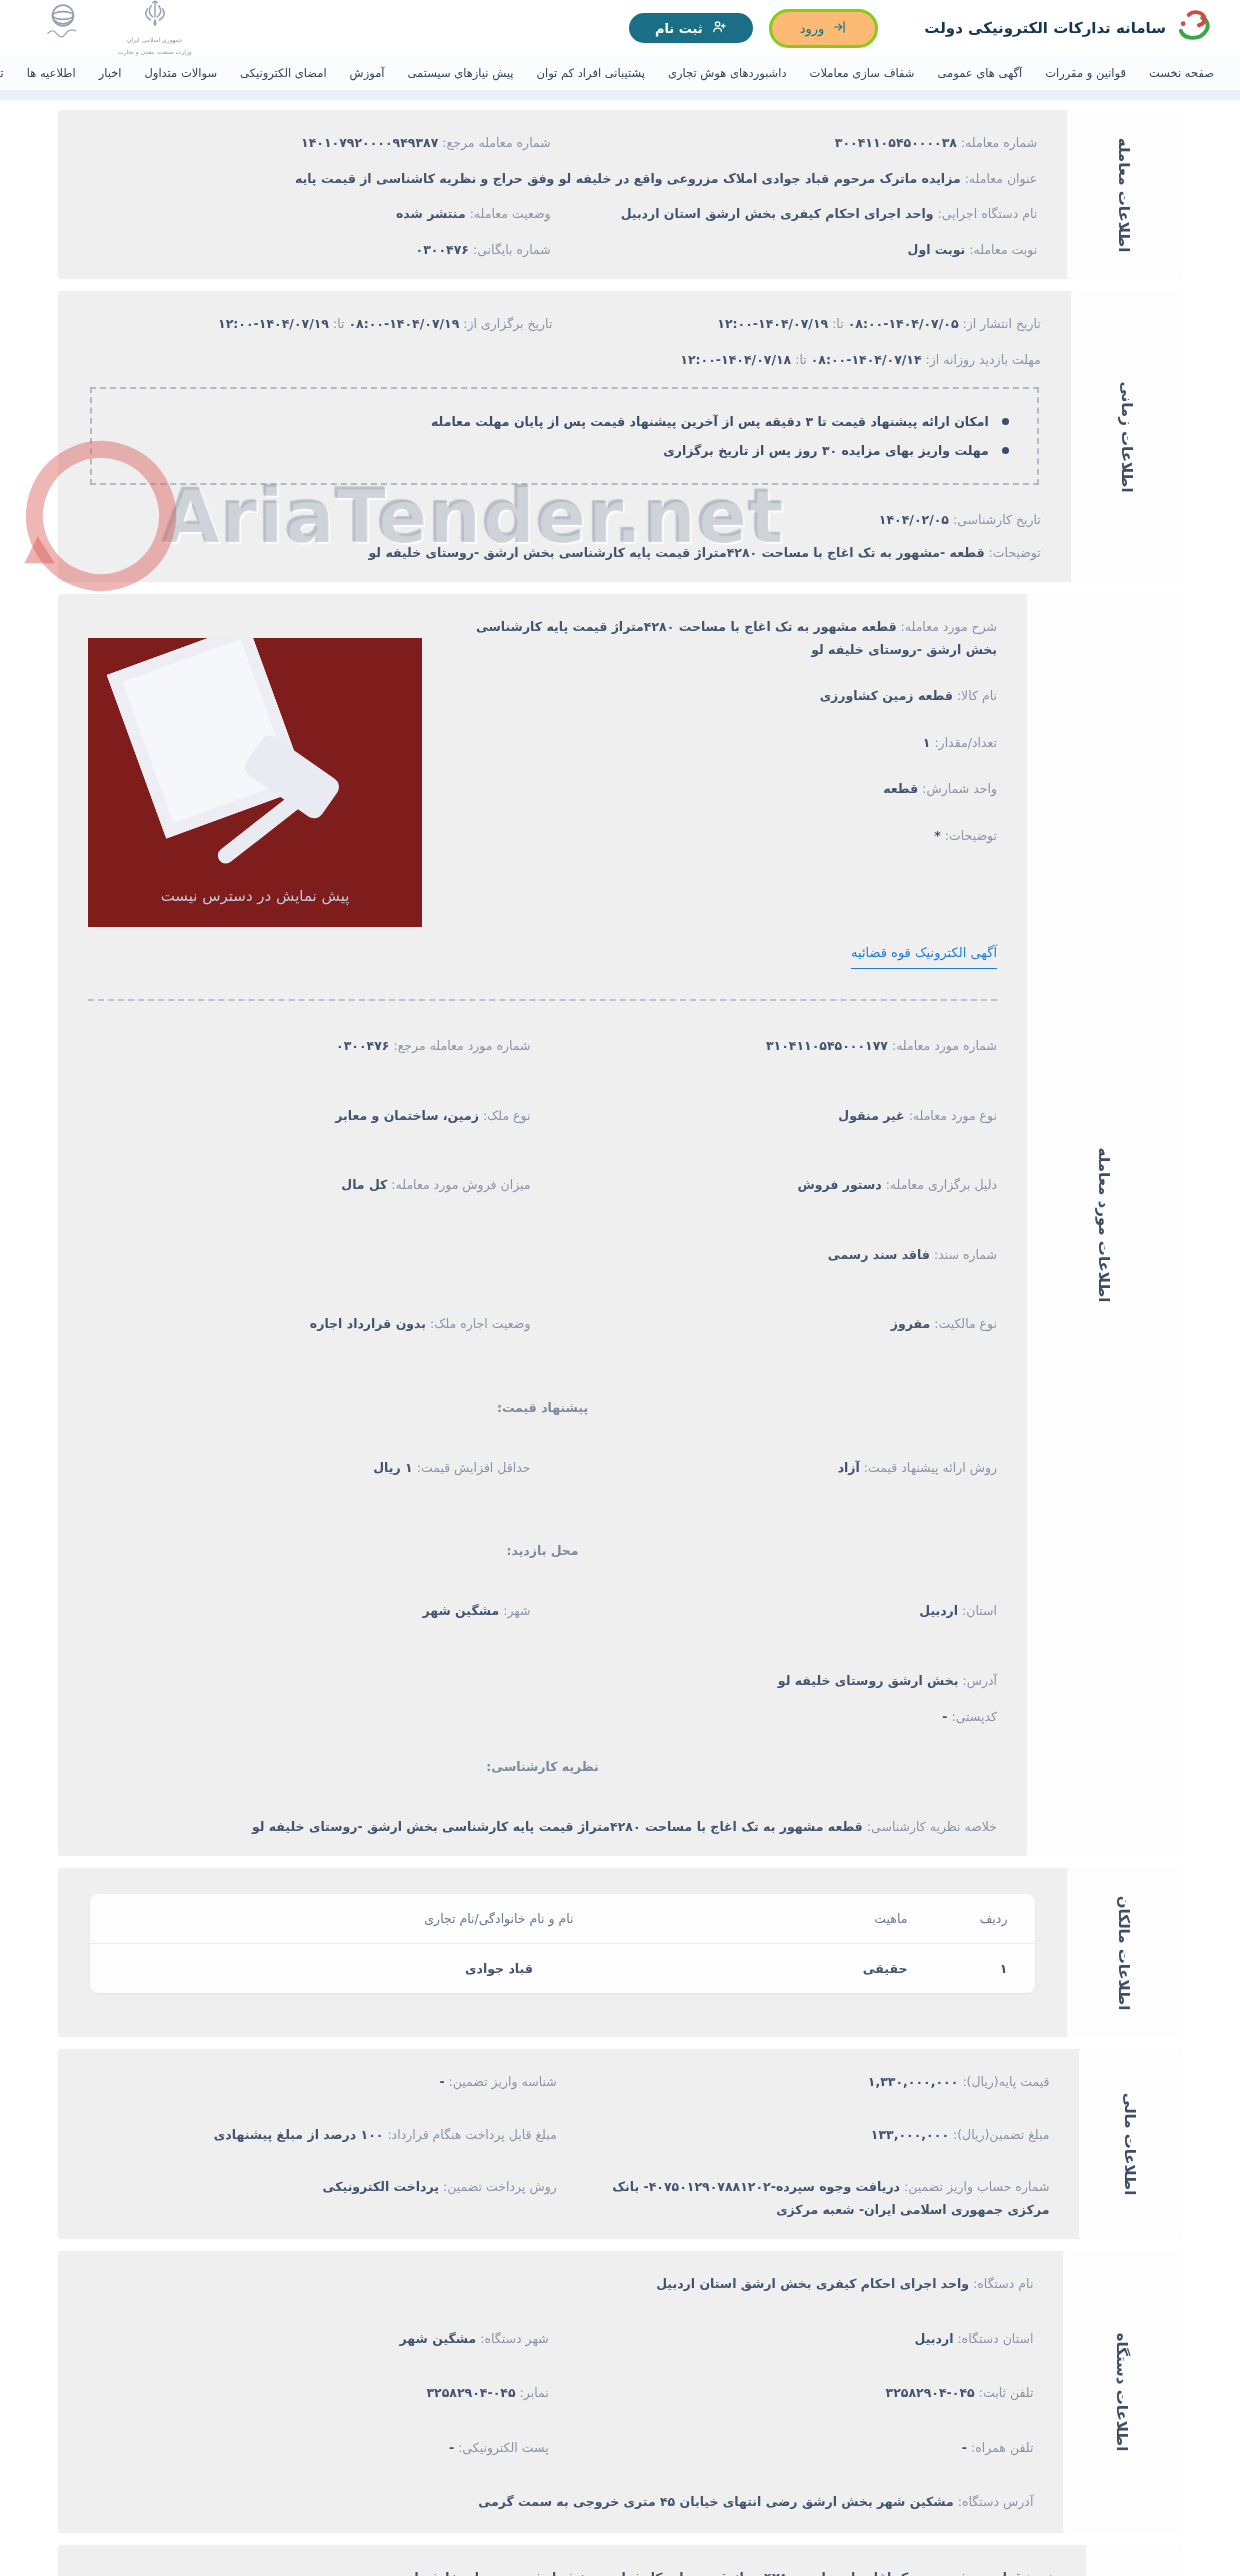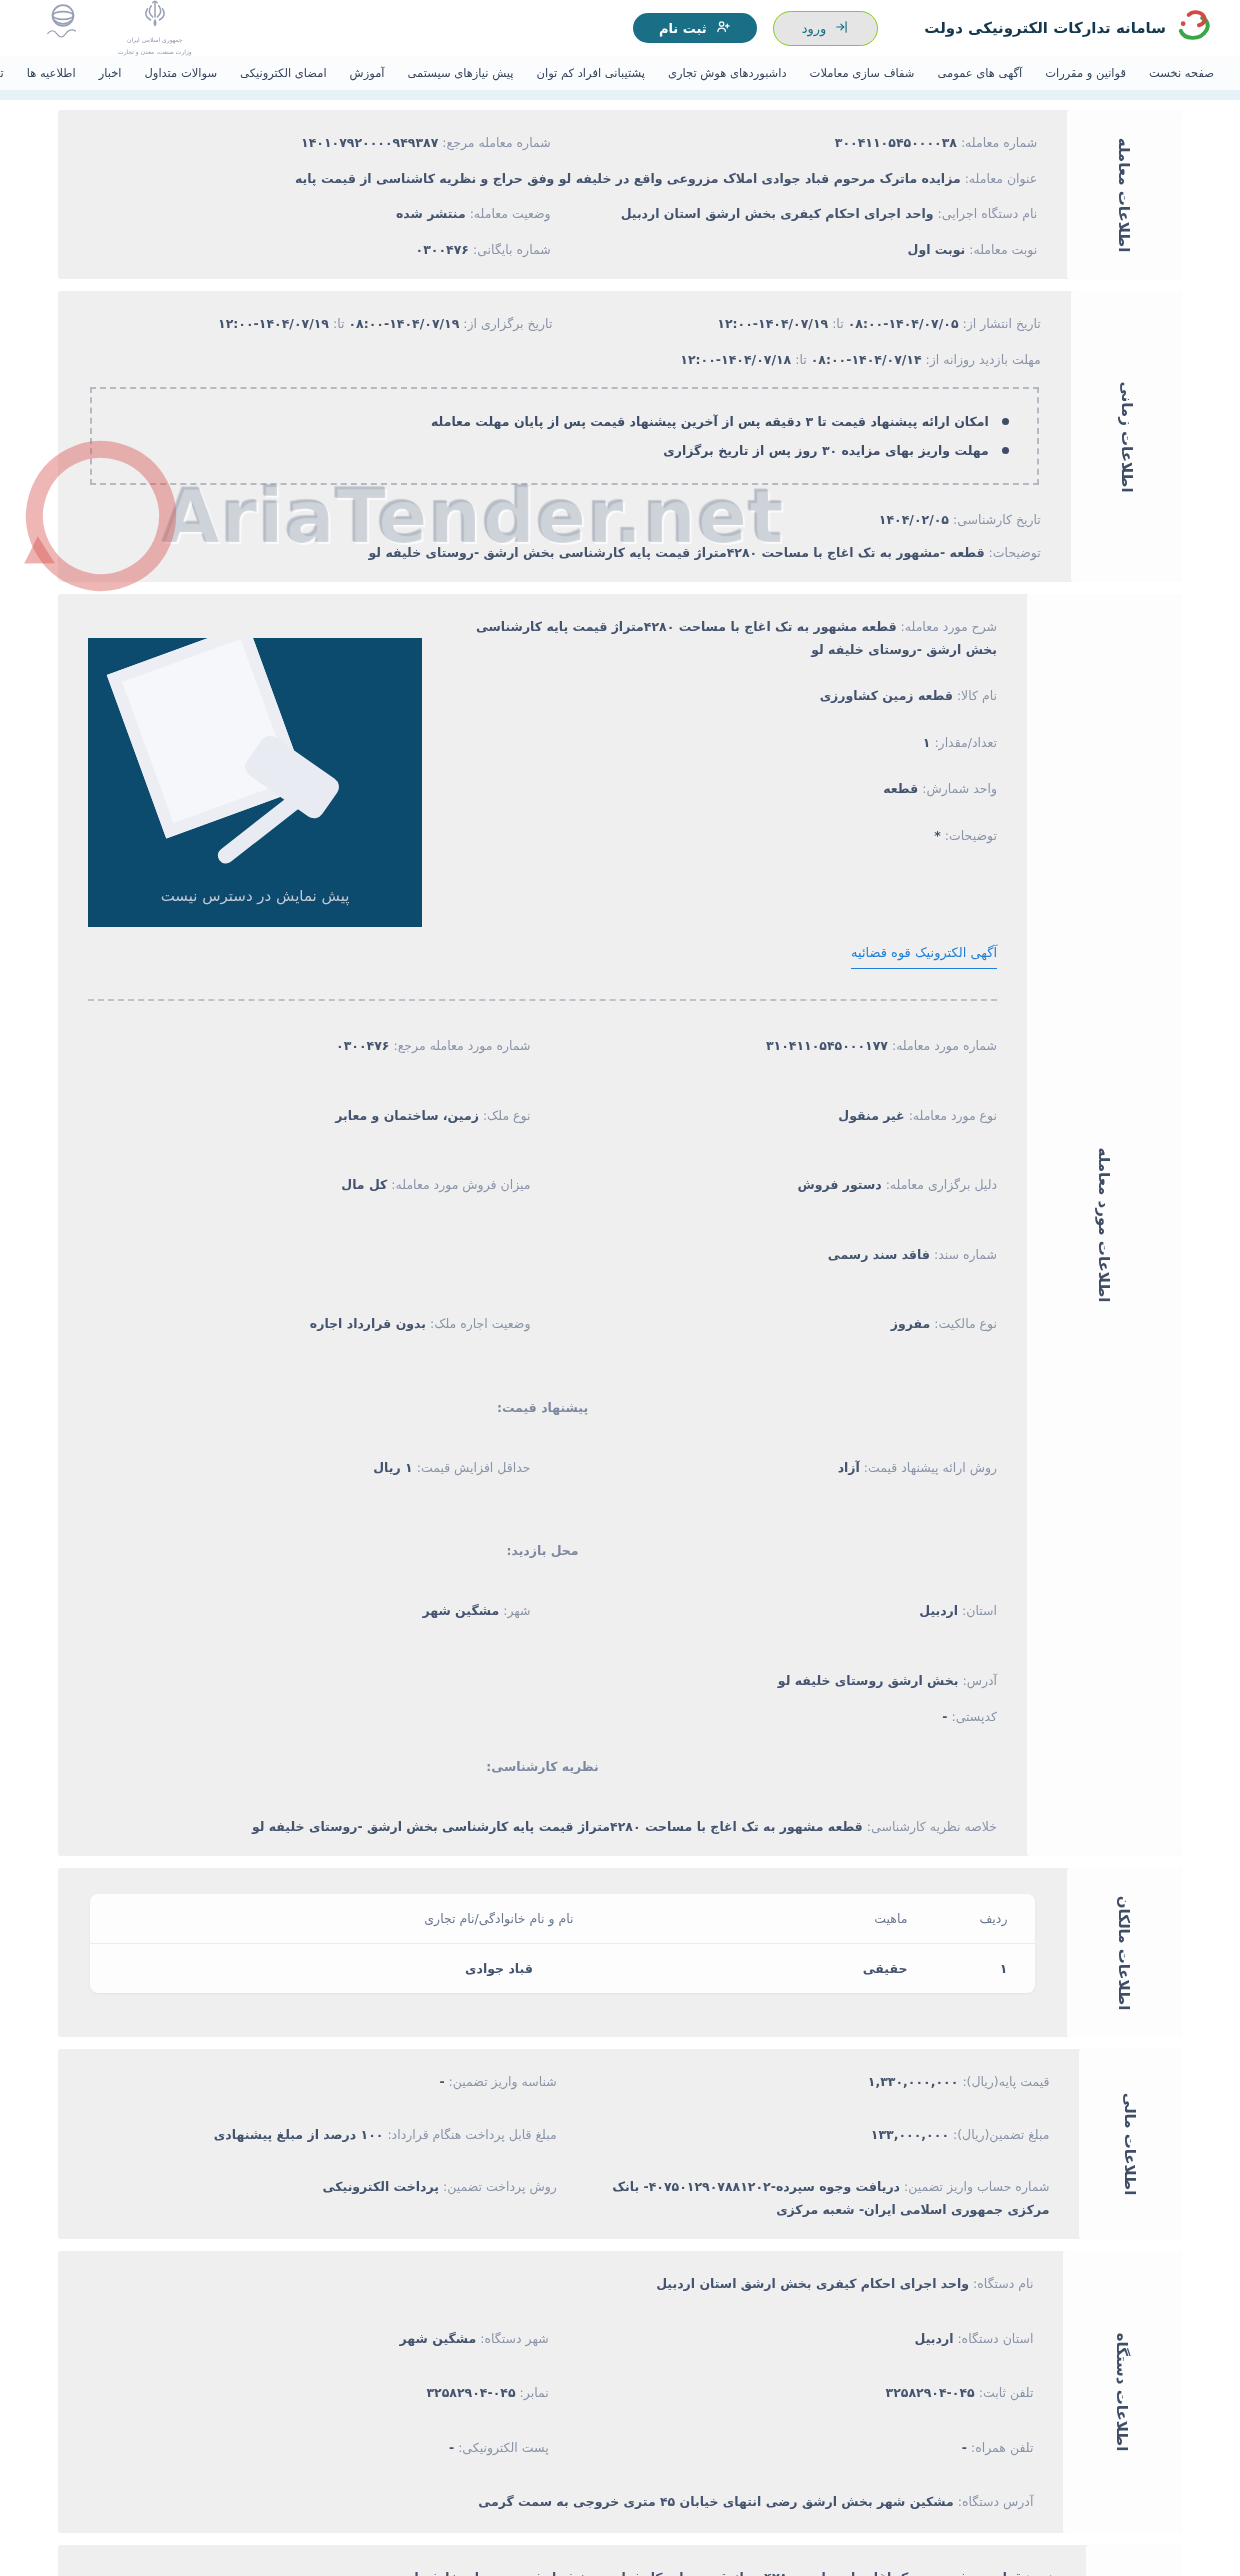--- a/index.html
+++ b/index.html
@@ -6,21 +6,21 @@
   html,body { background:#ffffff; }
   body {
     width:1240px; min-height:2576px; margin:0 auto; position:relative;
     direction:rtl; font-family:"DejaVu Sans", sans-serif; color:#44546f;
   }
   
   .topbar { height:56px; display:flex; align-items:center; padding:0 26px; gap:16px; background:#fff; }
   .brand { display:flex; align-items:center; gap:10px; }
   .brand-title { font-size:15px; font-weight:bold; color:#16384e; white-space:nowrap; }
   .btn-login { margin-right:30px; display:inline-flex; align-items:center; gap:9px;
-    border:1px solid #84cc16; background:#e5e5e5; color:#17718a; border-radius:20px;
+    border:3px solid #84cc16; background:#fdba74; color:#17718a; border-radius:20px;
     padding:8px 28px; font-size:13px; cursor:pointer; font-family:inherit; }
   .btn-register { display:inline-flex; align-items:center; gap:9px; background:#1a6f87; color:#fff;
     border:none; border-radius:20px; padding:6px 26px; font-size:13px; font-weight:bold; cursor:pointer; font-family:inherit; }
   .gov-logos { margin-right:auto; display:flex; align-items:flex-start; gap:34px; padding-left:16px; }
   .gov-logo { display:flex; flex-direction:column; align-items:center; gap:2px; }
   .gov-caption { font-size:6px; line-height:1.6; color:#8d97ad; text-align:center; white-space:nowrap; }
   
   .navbar { display:flex; align-items:center; gap:23px; height:34px; padding:0 26px;
     font-size:11.5px; color:#33445c; background:#fbfcfd; }
   .nav-item { white-space:nowrap; cursor:pointer; }
@@ -38,21 +38,21 @@
   .mb34 .cell, .rowgap34 { margin-bottom:34px; }
   
   .notice-box { border:2px dashed #b4bac4; margin:16px 2px 24px; padding:18px 28px; }
   .notice { display:flex; align-items:center; gap:13px; padding:7px 0; font-size:12.5px; font-weight:bold; color:#3e4e68; }
   .notice .dot { width:7px; height:7px; border-radius:50%; background:#3e4e68; flex:0 0 auto; }
   
   .item-top { display:flex; gap:20px; }
   .item-fields { flex:1; min-width:0; }
   .item-fields .cell { display:block; margin-bottom:24px; }
   .preview-wrap { flex:0 0 334px; }
-  .preview-box { position:relative; width:334px; height:289px; margin-top:22px; background:#0c4a6e; overflow:hidden; }
+  .preview-box { position:relative; width:334px; height:289px; margin-top:22px; background:#7f1d1d; overflow:hidden; }
   .ghost-frame { position:absolute; left:44px; top:6px; width:150px; height:174px; border:12px solid #eceef4; background:#f6f7fa; transform:rotate(-20deg); }
   .ghost-gavel-head { position:absolute; left:158px; top:116px; width:92px; height:46px; background:#e8ebf2; border-radius:10px; transform:rotate(35deg); }
   .ghost-gavel-handle { position:absolute; left:118px; top:175px; width:128px; height:16px; background:#e8ebf2; border-radius:8px; transform:rotate(-38deg); }
   .preview-caption { position:absolute; bottom:22px; width:100%; text-align:center; color:#c2c8d4; font-size:15px; }
   .jud-link { display:inline-block; margin:18px 0 2px; padding-bottom:8px; color:#1f7fd8; font-size:13px;
     border-bottom:1.5px solid #1f7fd8; cursor:pointer; }
   hr.dashes { border:0; border-top:2px dashed #bcc2cb; margin:28px 0 34px; }
   .subhead { display:flex; align-items:center; gap:8px; margin:30px 0 30px;flex-direction:column; }
   .subhead .t { font-size:12.5px; font-weight:bold; color:#7d89a0; white-space:nowrap; }
   .subhead .dash { flex:1; border-top:2px dashed #b4bac4; margin-top:2px; }

